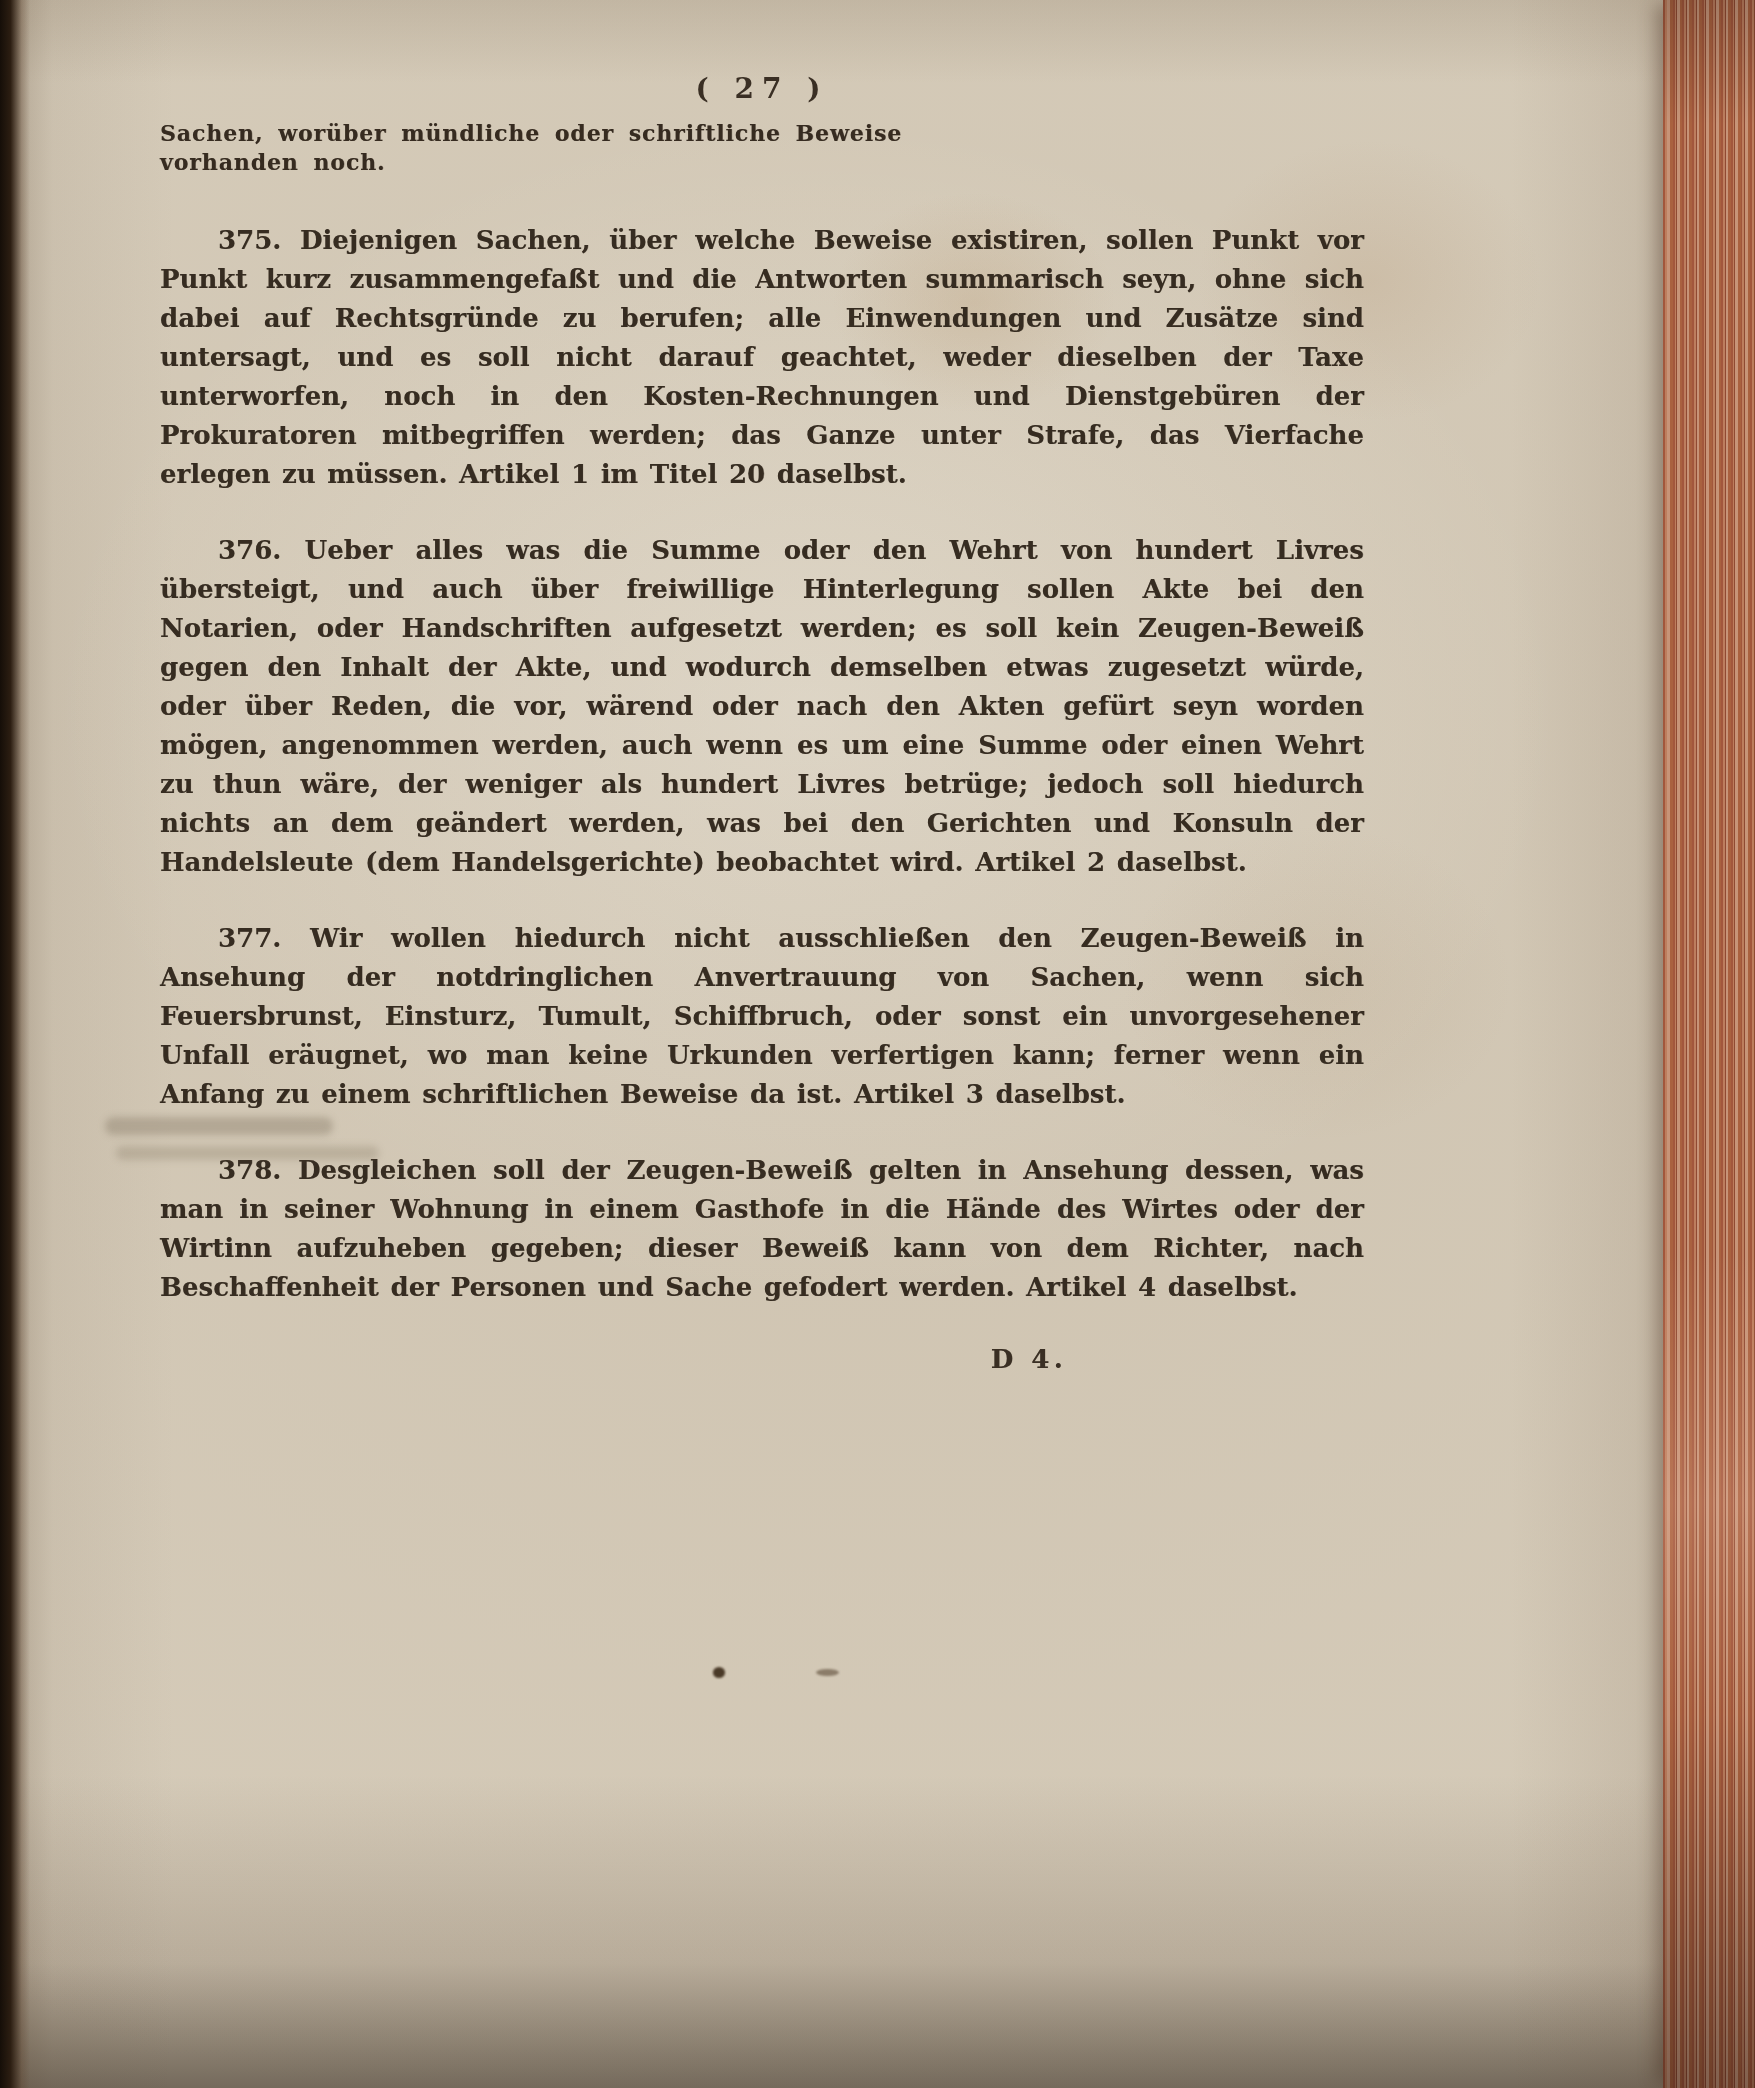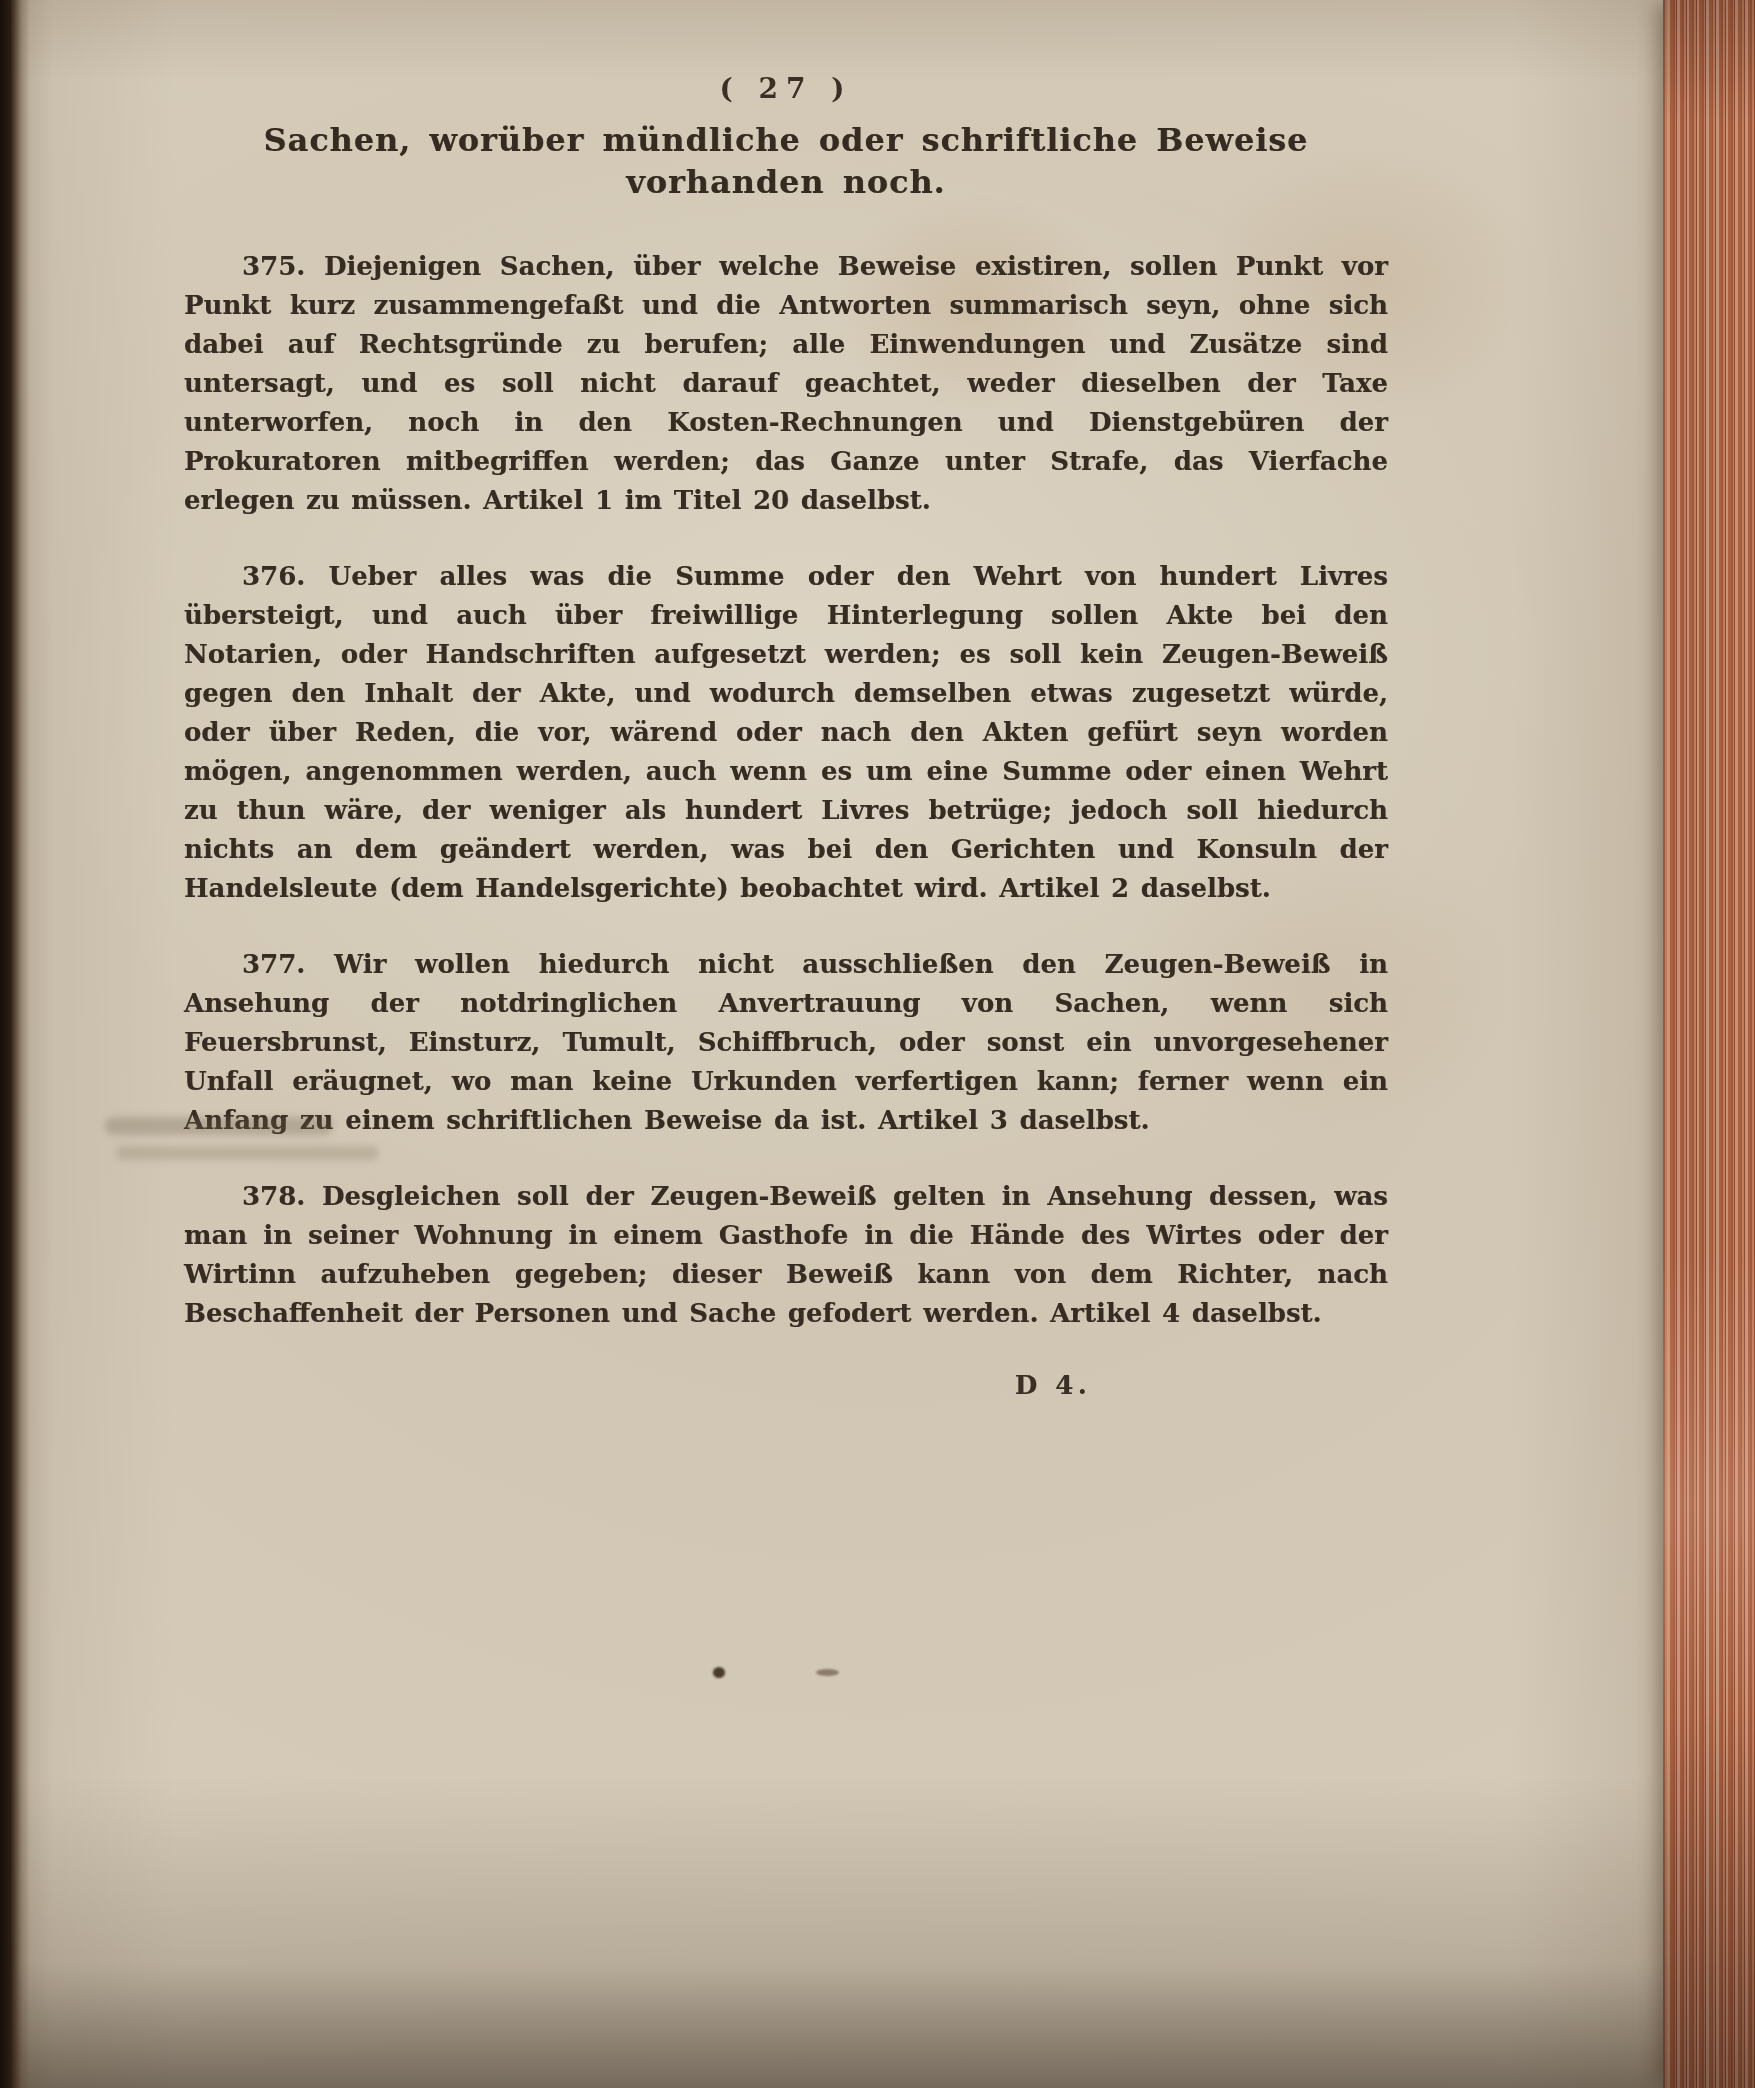--- a/index.html
+++ b/index.html
@@ -37,38 +37,37 @@
   .edge-right {
     position: absolute; right: 0; top: 0; bottom: 0; width: 93px;
     background-image:
       linear-gradient(180deg, rgba(0,0,0,0.18) 0%, rgba(0,0,0,0) 6%, rgba(0,0,0,0) 60%, rgba(255,210,190,0.18) 72%, rgba(0,0,0,0) 82%, rgba(0,0,0,0.35) 100%),
       repeating-linear-gradient(90deg, #a2573c 0 1.8px, #bd7e5e 1.8px 3.5px, #8f4a32 3.5px 4.4px, #c79478 4.4px 7px, #a9613f 7px 9.7px);
     box-shadow: -12.3px 0 16px -5.3px rgba(60,35,20,0.35);
   }
 
   .page-body {
     position: absolute;
-    left: 184px;
+    left: 160px;
     top: 72px;
     width: 1204px;
   }
 
   .folio {
     text-align: center;
     font-size: 28px;
     font-weight: bold;
     letter-spacing: 8px;
     color: #3a2f24;
     margin: 0 0 14px 0;
   }
 
   .heading {
     margin: 0 0 44px 0;
-    text-align: center;
-    font-size: 32px;
+    font-size: 22px;
     font-weight: bold;
     line-height: 1.32;
     letter-spacing: 0.9px;
     word-spacing: 6.1px;
     color: #362b20;
     text-shadow: 0.4px 0.4px 0.5px rgba(54,43,32,0.45);
   }
   .heading .h-line { display: block; }
 
   .para {

